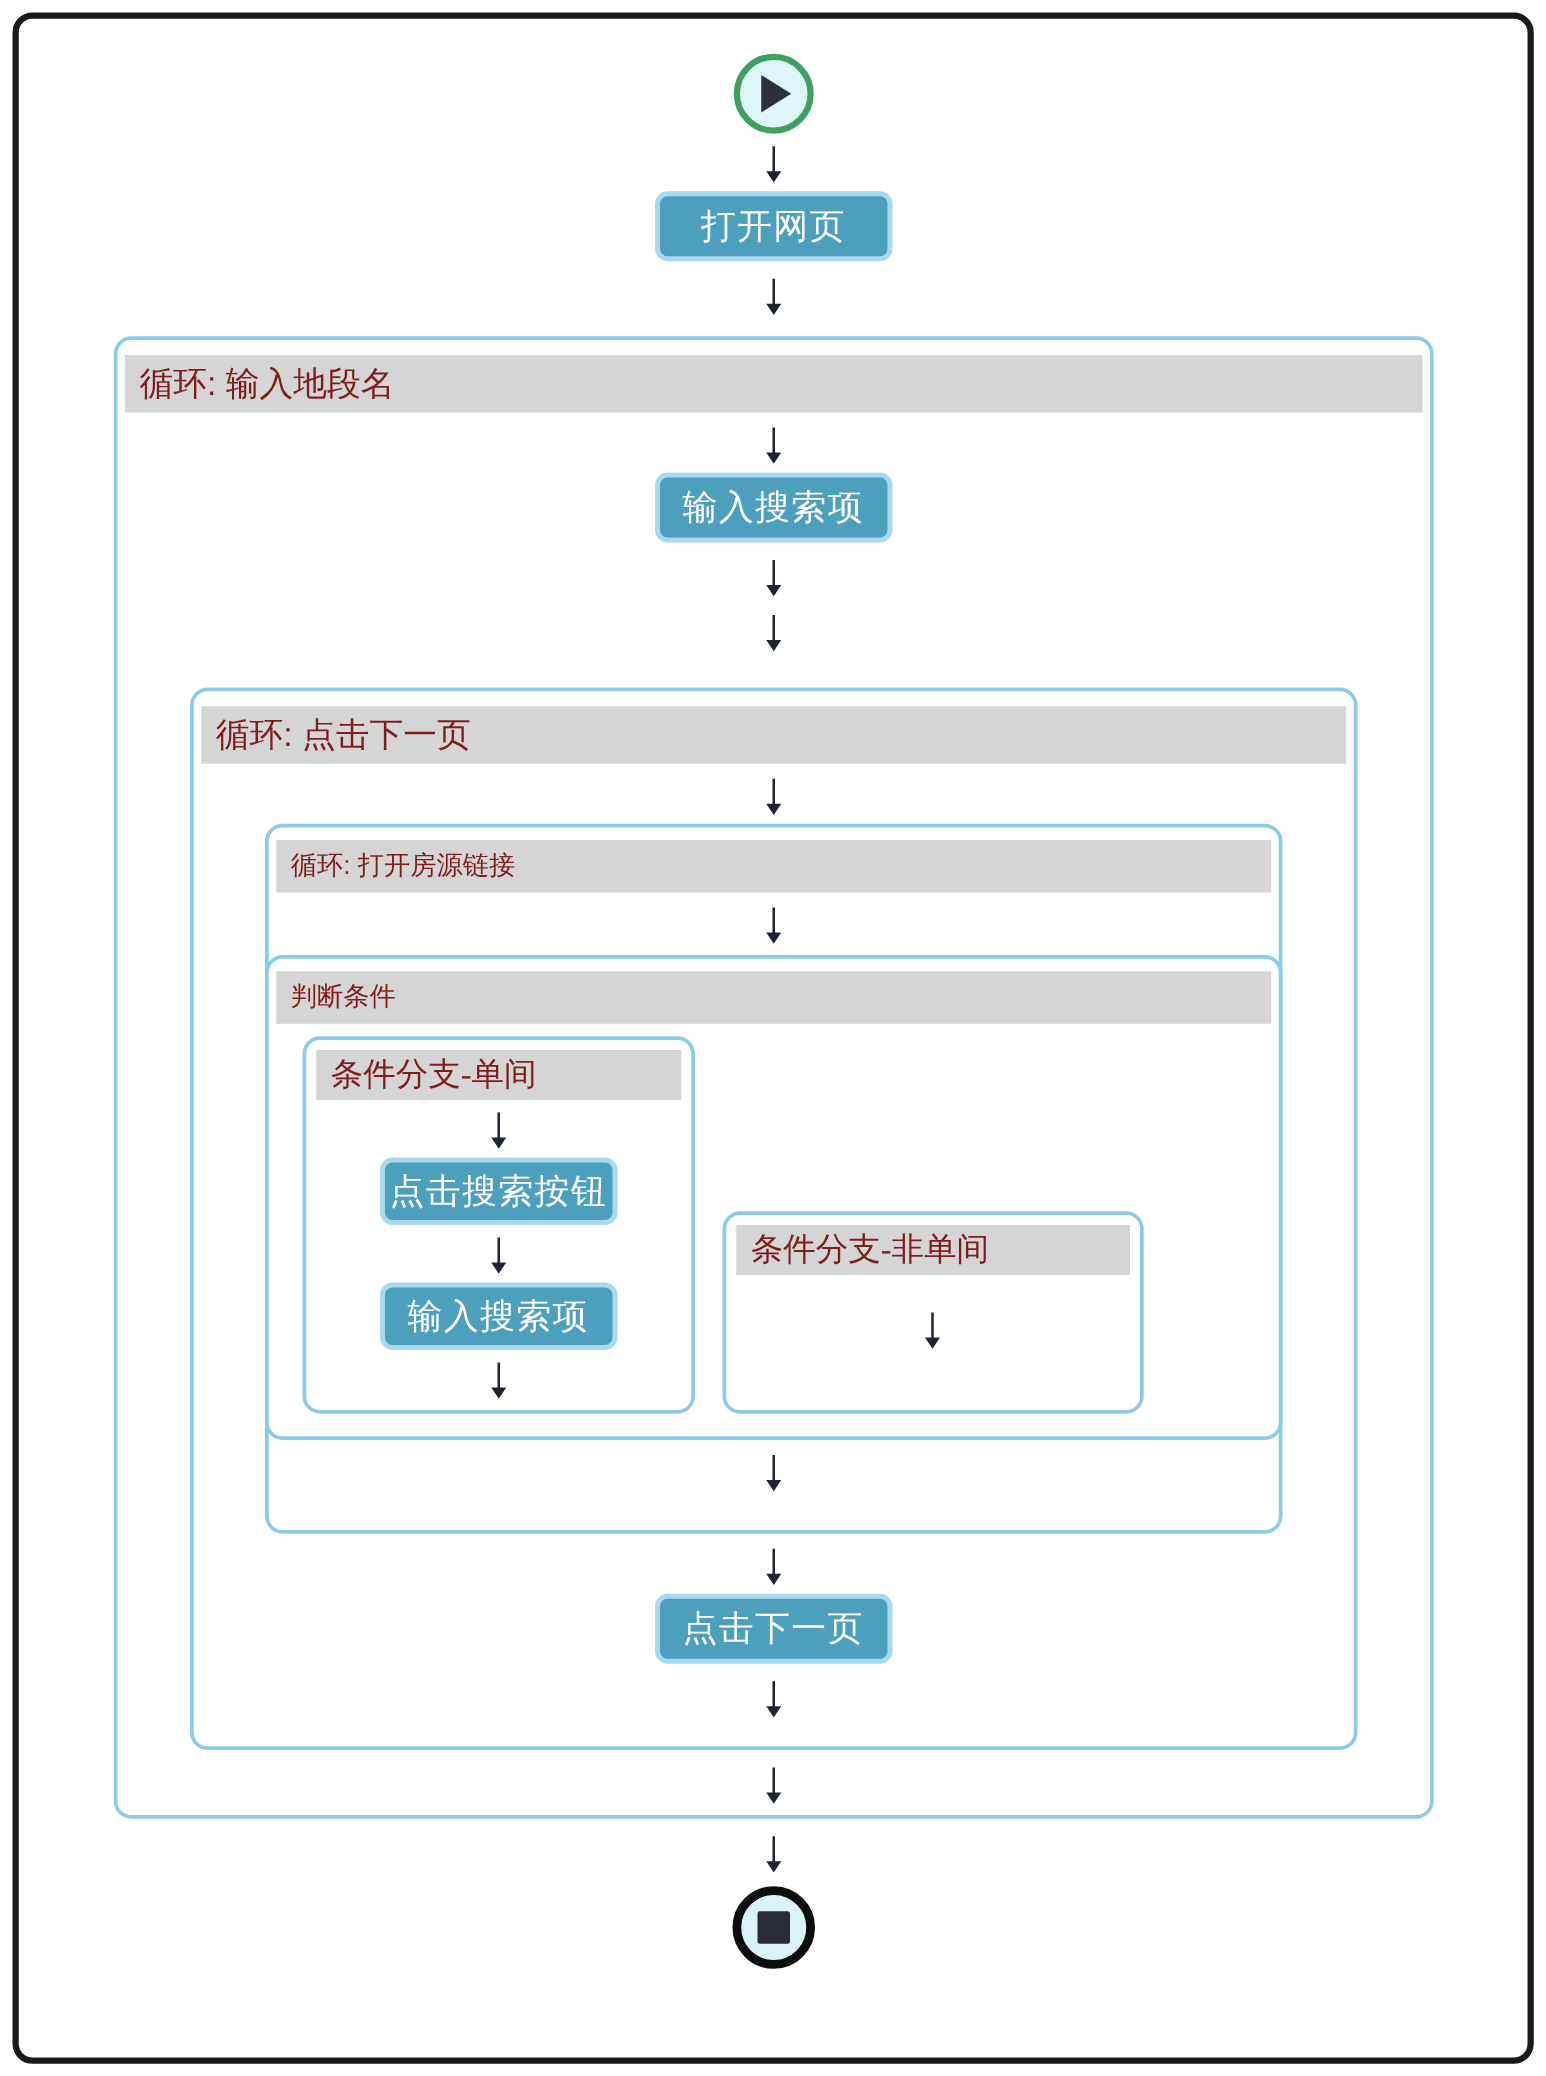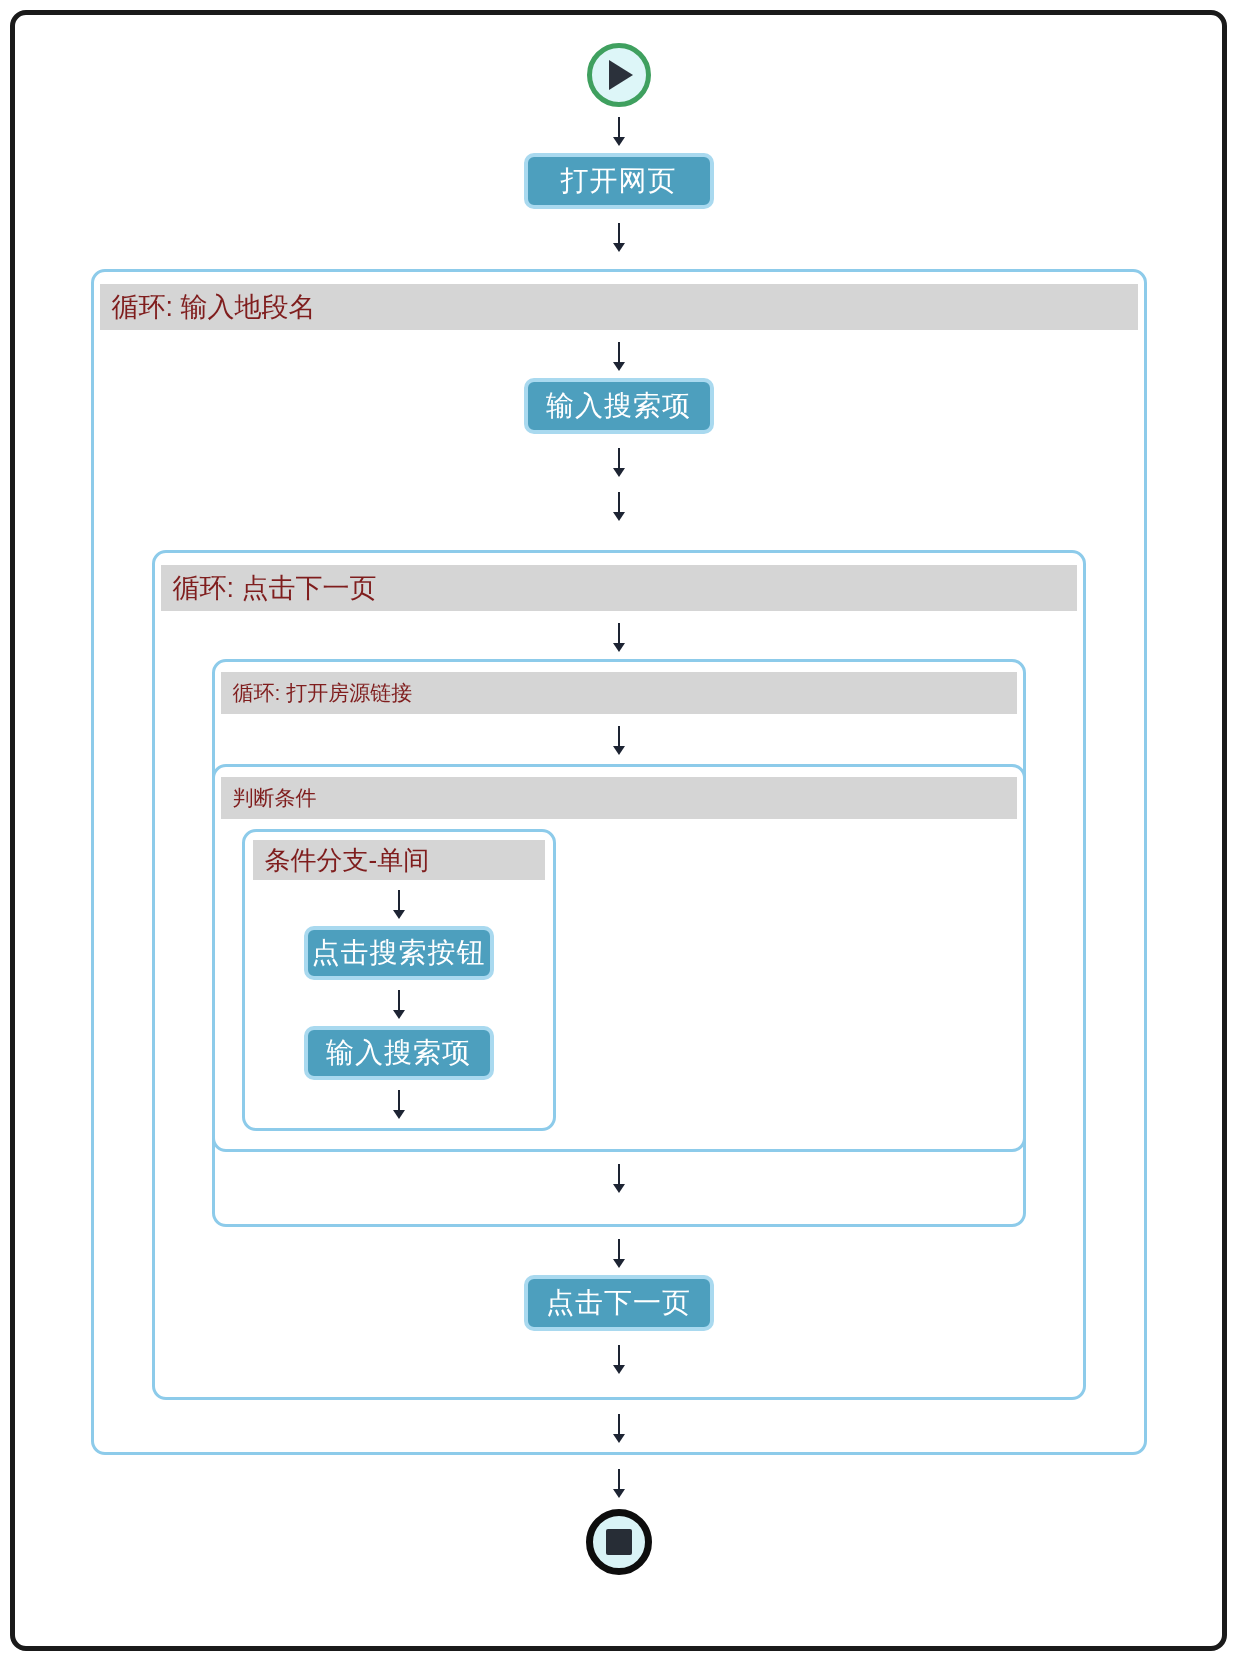--- a/index.html
+++ b/index.html
@@ -74,21 +74,21 @@
   }
   .hdr-sm { height: 42px; line-height: 42px; margin-top: 10px; font-size: 21px; }
 
   .loop-district  { width: 1056px; margin-top: 16px; padding-bottom: 8px; }
   .loop-nextpage  { width: 934px;  margin-top: 28px; padding-bottom: 22px; }
   .loop-listing   { width: 814px;  margin-top: 6px;  padding-bottom: 30px; }
   .condition      { width: 814px;  margin-top: 8px;  padding-bottom: 18px; }
 
   .branches {
     align-self: stretch; display: flex; align-items: flex-end;
-    margin-top: 10px; padding-left: 27px; gap: 22px;
+    margin-top: 10px; padding-left: 27px; gap: 22px; font-family: Liberation Serif, serif;
   }
   .branch-single    { width: 314px; padding-bottom: 8px; }
   .branch-notsingle { width: 337px; padding-bottom: 48px; }
   .branch-single .box-header, .branch-notsingle .box-header {
     margin: 8px 8px 0; height: 40px; line-height: 40px; font-size: 26px;
   }
   .branch-single .arrow  { margin-top: 10px; }
   .branch-single .node   { margin-top: 6px; height: 54px; }
   .branch-notsingle .arrow { margin-top: 30px; }
 
@@ -146,20 +146,25 @@
 
               <button class="node">点击搜索按钮</button>
 
               <div class="arrow"></div>
 
               <button class="node">输入搜索项</button>
 
               <div class="arrow"></div>
             </section>
 
+            <section class="box branch-notsingle">
+              <header class="box-header">条件分支-非单间</header>
+
+              <div class="arrow"></div>
+            </section>
 
           </div>
         </section>
 
         <div class="arrow"></div>
       </section>
 
       <div class="arrow"></div>
 
       <button class="node mt6">点击下一页</button>

